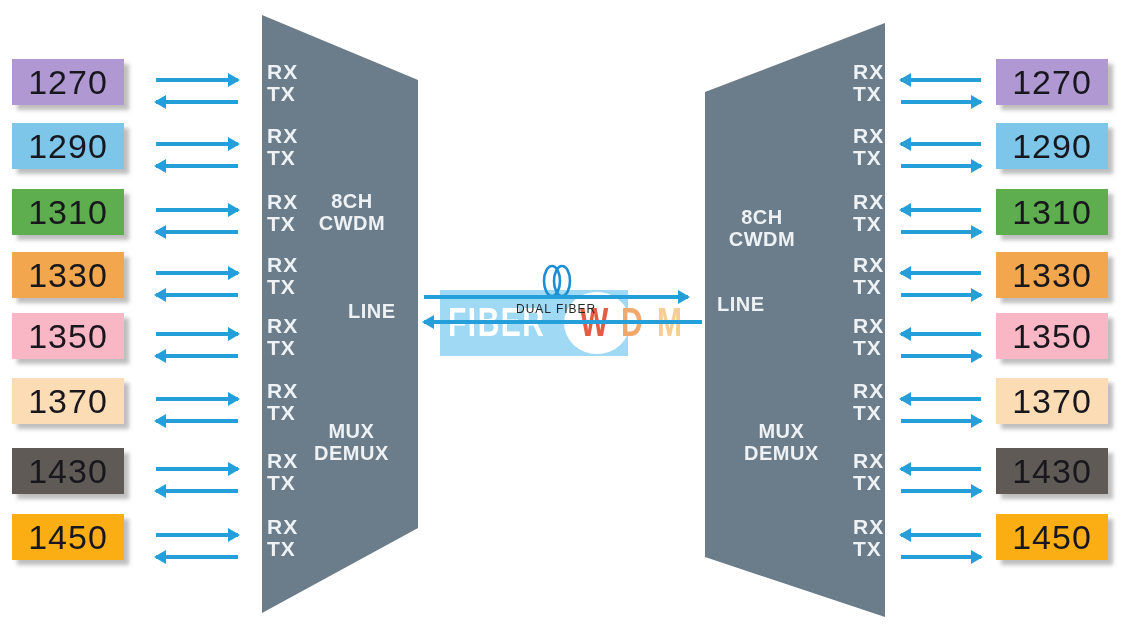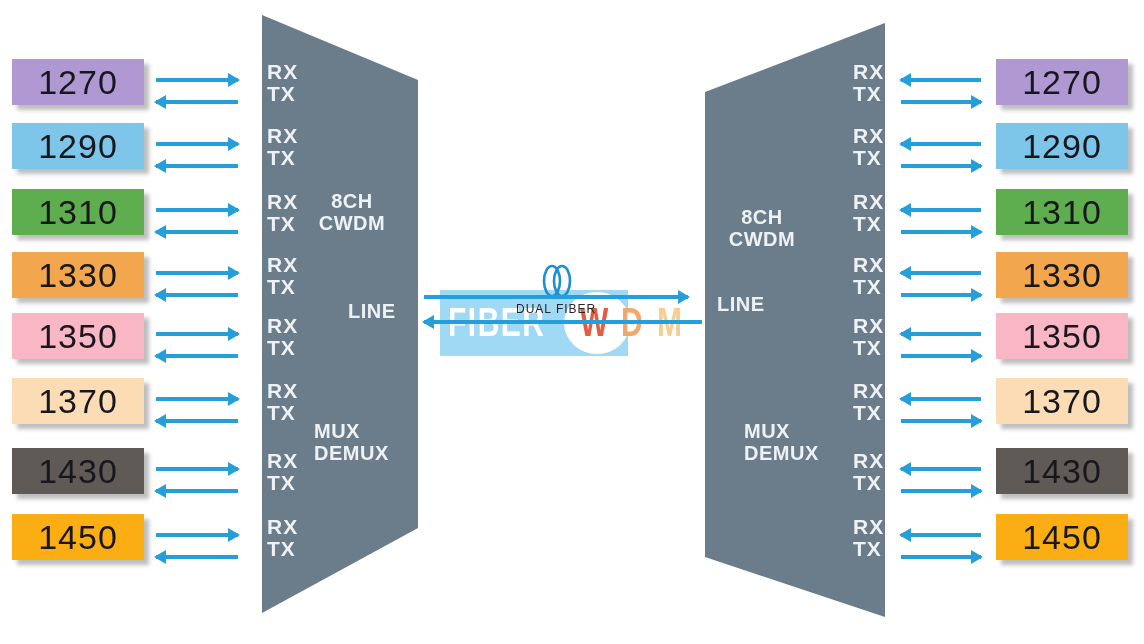--- a/index.html
+++ b/index.html
@@ -5,31 +5,31 @@
   html,body{margin:0;padding:0;background:#ffffff;}
   .canvas{
     position:relative;width:1144px;height:644px;background:#ffffff;
     font-family:"Liberation Sans",sans-serif;overflow:hidden;
   }
   
   .trap{position:absolute;background:var(--unit-body);filter:drop-shadow(6px 5px 3px rgba(110,110,110,.55));}
   .trap-l{left:262px;top:15px;width:156px;height:598px;clip-path:polygon(0 0,100% 65px,100% 513px,0 100%);}
   .trap-r{left:705px;top:23px;width:180px;height:594px;clip-path:polygon(0 69px,100% 0,100% 100%,0 534px);}
   
-  .unit-label{position:absolute;color:var(--port-text);font-weight:bold;font-size:20px;letter-spacing:.5px;line-height:22px;z-index:5;}
+  .unit-label{position:absolute;color:var(--port-text);font-weight:bold;font-size:20px;letter-spacing:.5px;line-height:22px;z-index:5;text-align:center;}
   .u-name-l{left:290px;top:190px;width:124px;text-align:center;}
   .u-line-l{left:348px;top:300px;}
   .u-mux-l {left:314px;top:420px;}
   .u-name-r{left:700px;top:206px;width:124px;text-align:center;}
   .u-line-r{left:717px;top:293px;}
   .u-mux-r {left:744px;top:420px;}
   
   .row{position:absolute;left:0;width:1144px;height:46px;}
   .wl-box{
-    position:absolute;top:0;width:132px;height:46px;
+    position:absolute;top:0;width:112px;height:46px;
     display:flex;align-items:center;justify-content:center;
     font-size:34px;letter-spacing:1px;color:var(--box-text);
     box-shadow:5px 5px 4px rgba(110,110,110,.45);
   }
   .box-l{left:12px;}  .box-r{left:996px;}
   .flow{position:absolute;top:0;height:46px;}
   .flow-l{left:156px;width:82px;} .flow-r{left:901px;width:80px;}
   .arrow{position:absolute;left:0;right:0;height:4px;background:var(--arrow);}
   .a1{top:19px;} .a2{top:41px;}
   .head-r::after{content:"";position:absolute;right:-2px;top:-5px;width:0;height:0;

